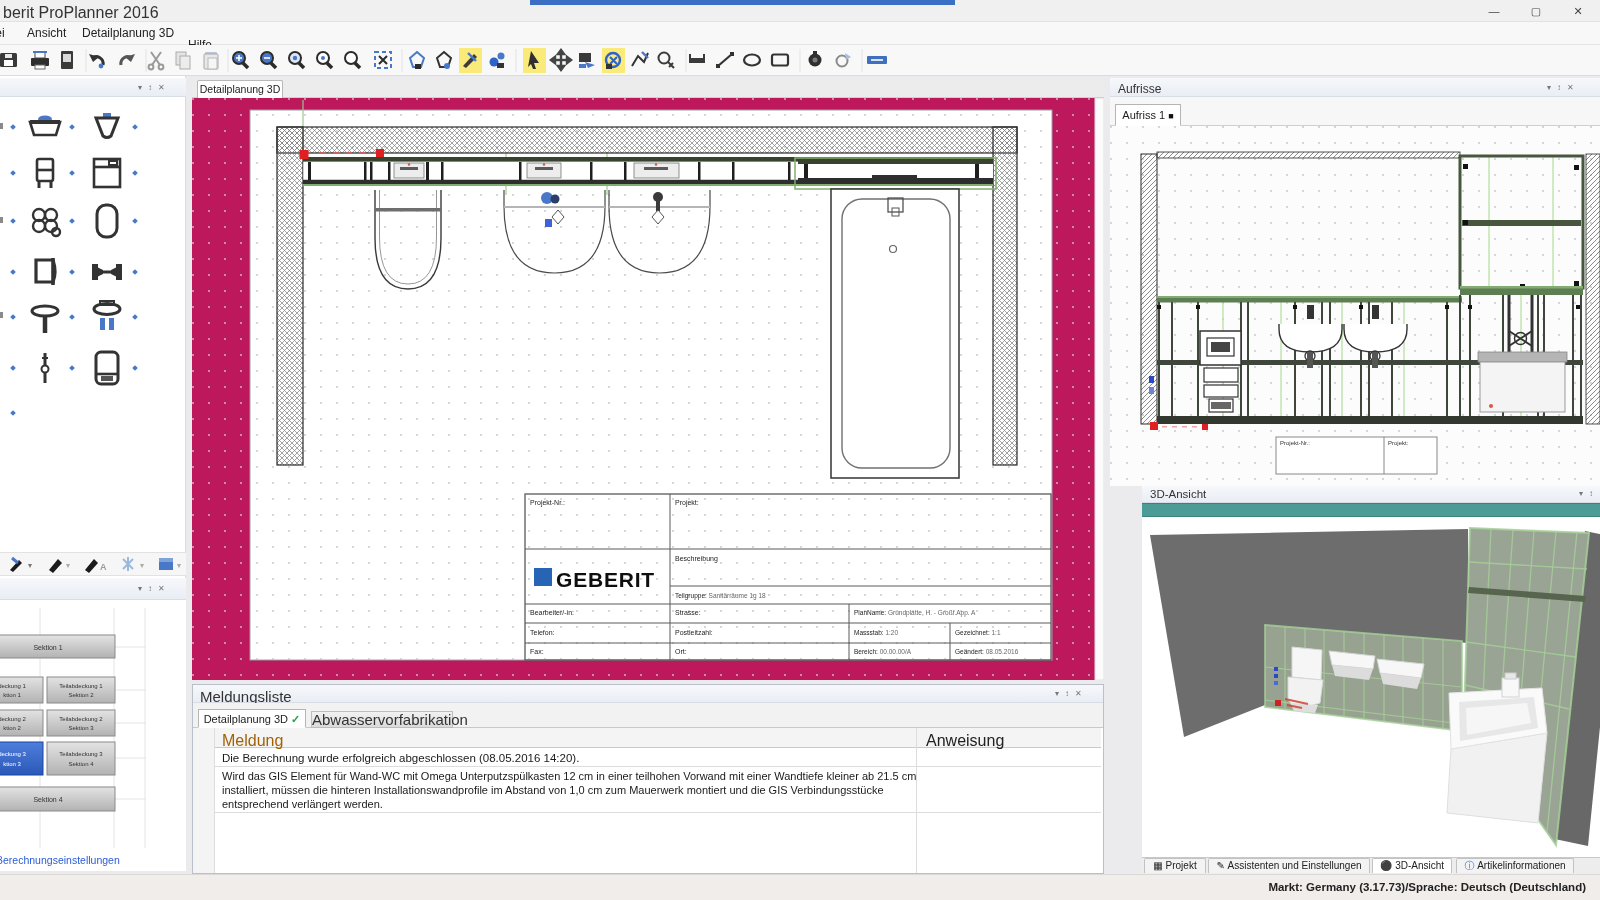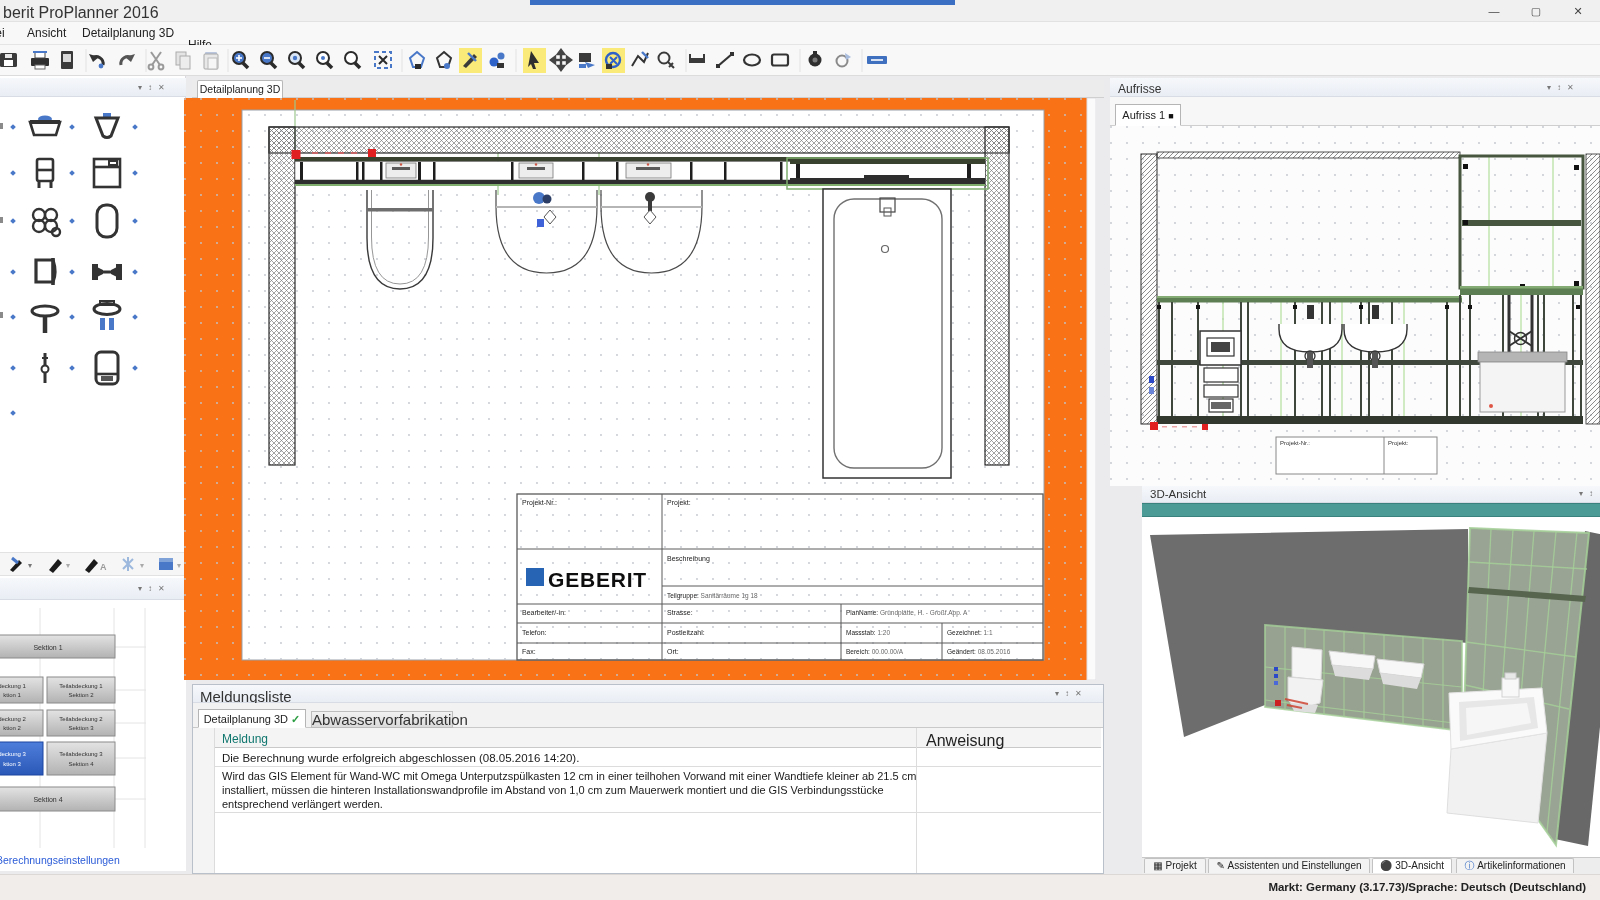--- a/index.html
+++ b/index.html
@@ -16,21 +16,21 @@
 .menuitem{top:4px;font-size:12px;color:#222;}
 #toolbar{left:0;top:45px;width:1600px;height:31px;background:#f8f8f8;border-bottom:1px solid #dcdcdc;}
 
 #lpanel{left:0;top:76px;width:186px;height:795px;background:#fff;border-right:1px solid #d9d9de;}
 .phead{background:linear-gradient(#f6f8fb,#e9edf4);border-bottom:1px solid #d8dde5;}
 .pbtns{font-size:8px;color:#777;letter-spacing:6px;}
 #ltool2{left:0;top:552px;width:186px;height:24px;background:#f6f6f6;border-top:1px solid #e2e2e2;border-bottom:1px solid #e2e2e2;}
 
 #tabbar{left:192px;top:80px;width:912px;height:18px;background:#ececec;border-bottom:1px solid #cfcfcf;}
 #doctab{left:197px;top:80px;width:86px;height:18px;background:#fff;border:1px solid #b8b8b8;border-bottom:none;border-radius:2px 2px 0 0;font-size:10.5px;color:#222;text-align:center;line-height:17px;}
-#canvas{left:184px;top:98px;width:912px;height:582px;background:#f97316;}
+#canvas{left:192px;top:98px;width:912px;height:582px;background:#be185d;}
 
 #meld{left:192px;top:684px;width:912px;height:190px;background:#fff;border:1px solid #b9c0ca;}
 
 #aufpanel{left:1110px;top:78px;width:490px;height:408px;background:#fff;}
 #d3panel{left:1142px;top:486px;width:490px;height:388px;background:#fff;}
 #statusbar{left:0;top:874px;width:1600px;height:26px;background:#f0edeb;border-top:1px solid #dcd8d5;}
 #statustext{top:881px;right:14px;font-size:11.5px;font-weight:bold;color:#222;position:absolute;}
 .d3tab{height:15px;background:#f3f3f3;border:1px solid #c2c2c2;border-bottom:none;border-radius:2px 2px 0 0;font-size:10px;color:#222;text-align:center;line-height:14px;overflow:hidden;white-space:nowrap;}
 </style>
 </head>
@@ -542,21 +542,21 @@
     <div class="abs phead" style="left:0;top:0;width:910px;height:18px;"></div>
     <div class="abs" style="left:7px;top:3px;font-size:15px;color:#333;">Meldungsliste</div>
     <div class="abs pbtns" style="left:862px;top:4px;">▾↕✕</div>
 
     <div class="abs" style="left:0;top:18px;width:910px;height:25px;background:#f2f2f2;border-bottom:1px solid #c9c9c9;"></div>
     <div class="abs" style="left:5px;top:24px;width:108px;height:19px;background:#fff;border:1px solid #b5b5b5;border-bottom:1px solid #fff;font-size:11px;color:#222;text-align:center;line-height:18px;z-index:2;">Detailplanung 3D <span style="color:#2e9e44;font-weight:bold;">✓</span></div>
     <div class="abs" style="left:118px;top:26px;width:142px;height:17px;background:linear-gradient(#f2f2f2,#dadada);border:1px solid #bdbdbd;font-size:15px;color:#333;text-align:center;line-height:16px;">Abwasservorfabrikation <span style="color:#2e9e44;font-weight:bold;">✓</span></div>
 
     <div class="abs" style="left:22px;top:43px;width:886px;height:20px;background:#f4f4f4;border-bottom:1px solid #c9c9c9;"></div>
     <div class="abs" style="left:0;top:43px;width:22px;height:145px;background:#f4f4f4;border-right:1px solid #dcdcdc;"></div>
-    <div class="abs" style="left:29px;top:47px;font-size:12px;color:#0f766e;">Meldung</div>
+    <div class="abs" style="left:29px;top:47px;font-size:16px;color:#a16207;">Meldung</div>
     <div class="abs" style="left:733px;top:47px;font-size:16px;color:#222;">Anweisung</div>
     <div class="abs" style="left:723px;top:43px;width:1px;height:145px;background:#dcdcdc;"></div>
     <div class="abs" style="left:29px;top:67px;font-size:11.5px;color:#1a1a1a;">Die Berechnung wurde erfolgreich abgeschlossen (08.05.2016 14:20).</div>
     <div class="abs" style="left:22px;top:81px;width:886px;height:1px;background:#dcdcdc;"></div>
     <div class="abs" style="left:29px;top:84px;width:880px;font-size:11px;line-height:14px;color:#1a1a1a;white-space:nowrap;">Wird das GIS Element für Wand-WC mit Omega Unterputzspülkasten 12 cm in einer teilhohen Vorwand mit einer Wandtiefe kleiner ab 21.5 cm<br>installiert, müssen die hinteren Installationswandprofile im Abstand von 1,0 cm zum Mauerwerk montiert und die GIS Verbindungsstücke<br>entsprechend verlängert werden.</div>
     <div class="abs" style="left:22px;top:127px;width:886px;height:1px;background:#dcdcdc;"></div>
   </div>
 
   <div class="abs" id="aufpanel">
     <div class="abs phead" style="left:0;top:0;width:490px;height:19px;"></div>

